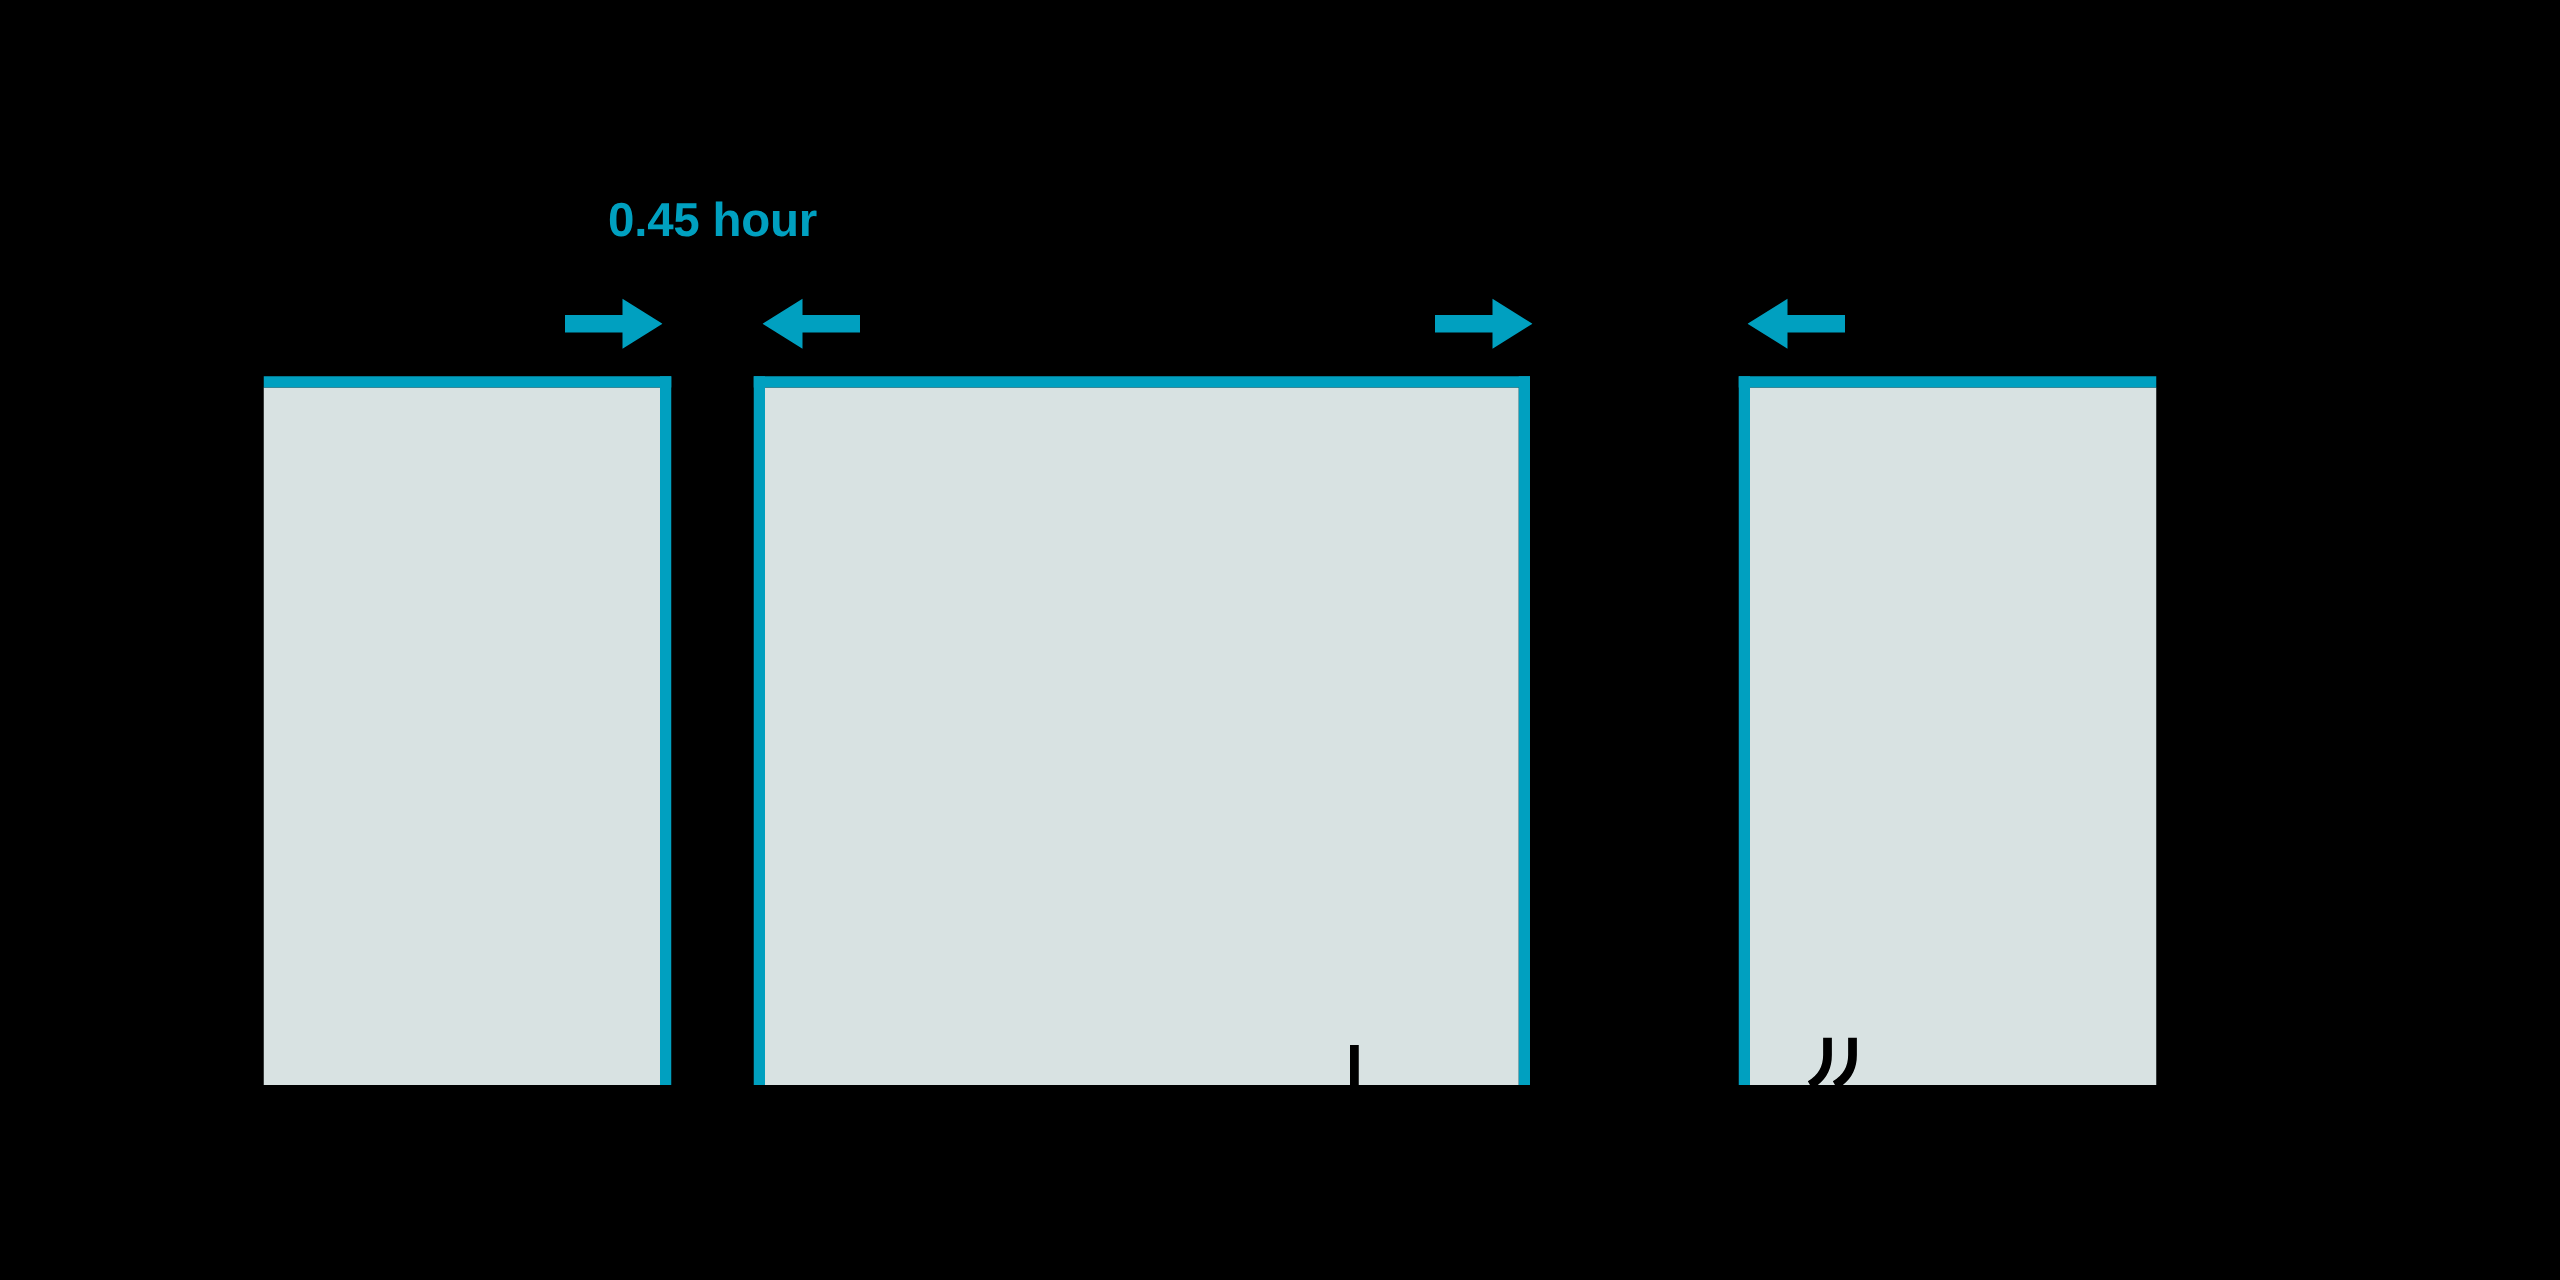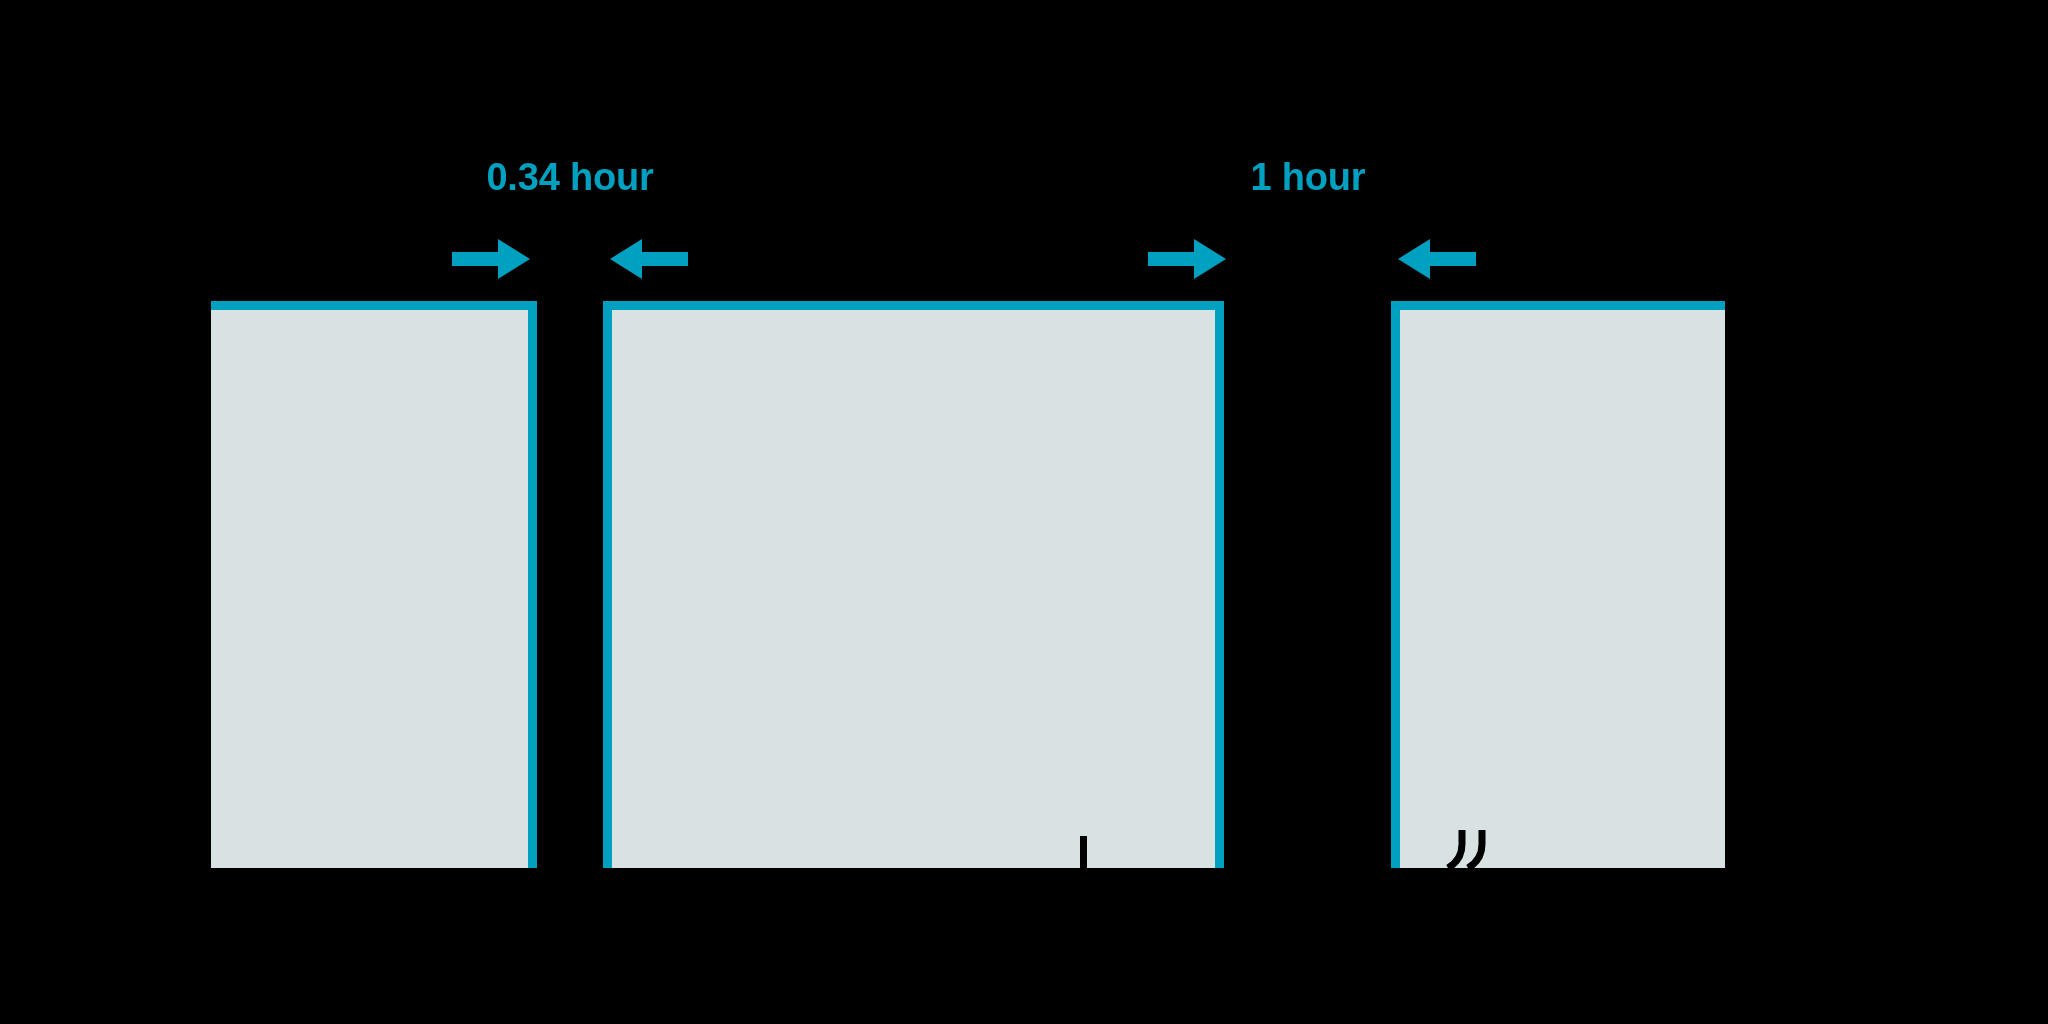--- a/index.html
+++ b/index.html
@@ -53,35 +53,34 @@
   }
   .break-mark {
     position: absolute;
   }
 </style>
 </head>
 <body>
 
 <div id="stage" style="background: rgb(0, 0, 0);">
 
-  <div class="gap-label" id="gap-label-0" style="left: 270px; top: 158px; width: 600px;">0.34 hour</div>
+  <div class="gap-label" id="gap-label-0" style="left: 270px; top: 158px; width: 600px;">0.45 hour</div>
 
   <div class="arrow" id="gap-arrow-right-0" style="left: 452px; top: 236px; width: 78px;">
     <svg width="100%" height="100%" viewBox="0 0 78 46" preserveAspectRatio="none">
       <path d="M 0 16 L 46 16 L 46 3 L 78 23 L 46 43 L 46 30 L 0 30 Z" fill="#00a0c0"></path>
     </svg>
   </div>
 
   <div class="arrow" id="gap-arrow-left-0" style="left: 610px; top: 236px; width: 78px;">
     <svg width="100%" height="100%" viewBox="0 0 78 46" preserveAspectRatio="none">
       <path d="M 78 16 L 32 16 L 32 3 L 0 23 L 32 43 L 32 30 L 78 30 Z" fill="#00a0c0"></path>
     </svg>
   </div>
 
-  <div class="gap-label" id="gap-label-1" style="left: 1008px; top: 158px; width: 600px;">1 hour</div>
 
   <div class="arrow" id="gap-arrow-right-1" style="left: 1148px; top: 236px; width: 78px;">
     <svg width="100%" height="100%" viewBox="0 0 78 46" preserveAspectRatio="none">
       <path d="M 0 16 L 46 16 L 46 3 L 78 23 L 46 43 L 46 30 L 0 30 Z" fill="#00a0c0"></path>
     </svg>
   </div>
 
   <div class="arrow" id="gap-arrow-left-1" style="left: 1398px; top: 236px; width: 78px;">
     <svg width="100%" height="100%" viewBox="0 0 78 46" preserveAspectRatio="none">
       <path d="M 78 16 L 32 16 L 32 3 L 0 23 L 32 43 L 32 30 L 78 30 Z" fill="#00a0c0"></path>

